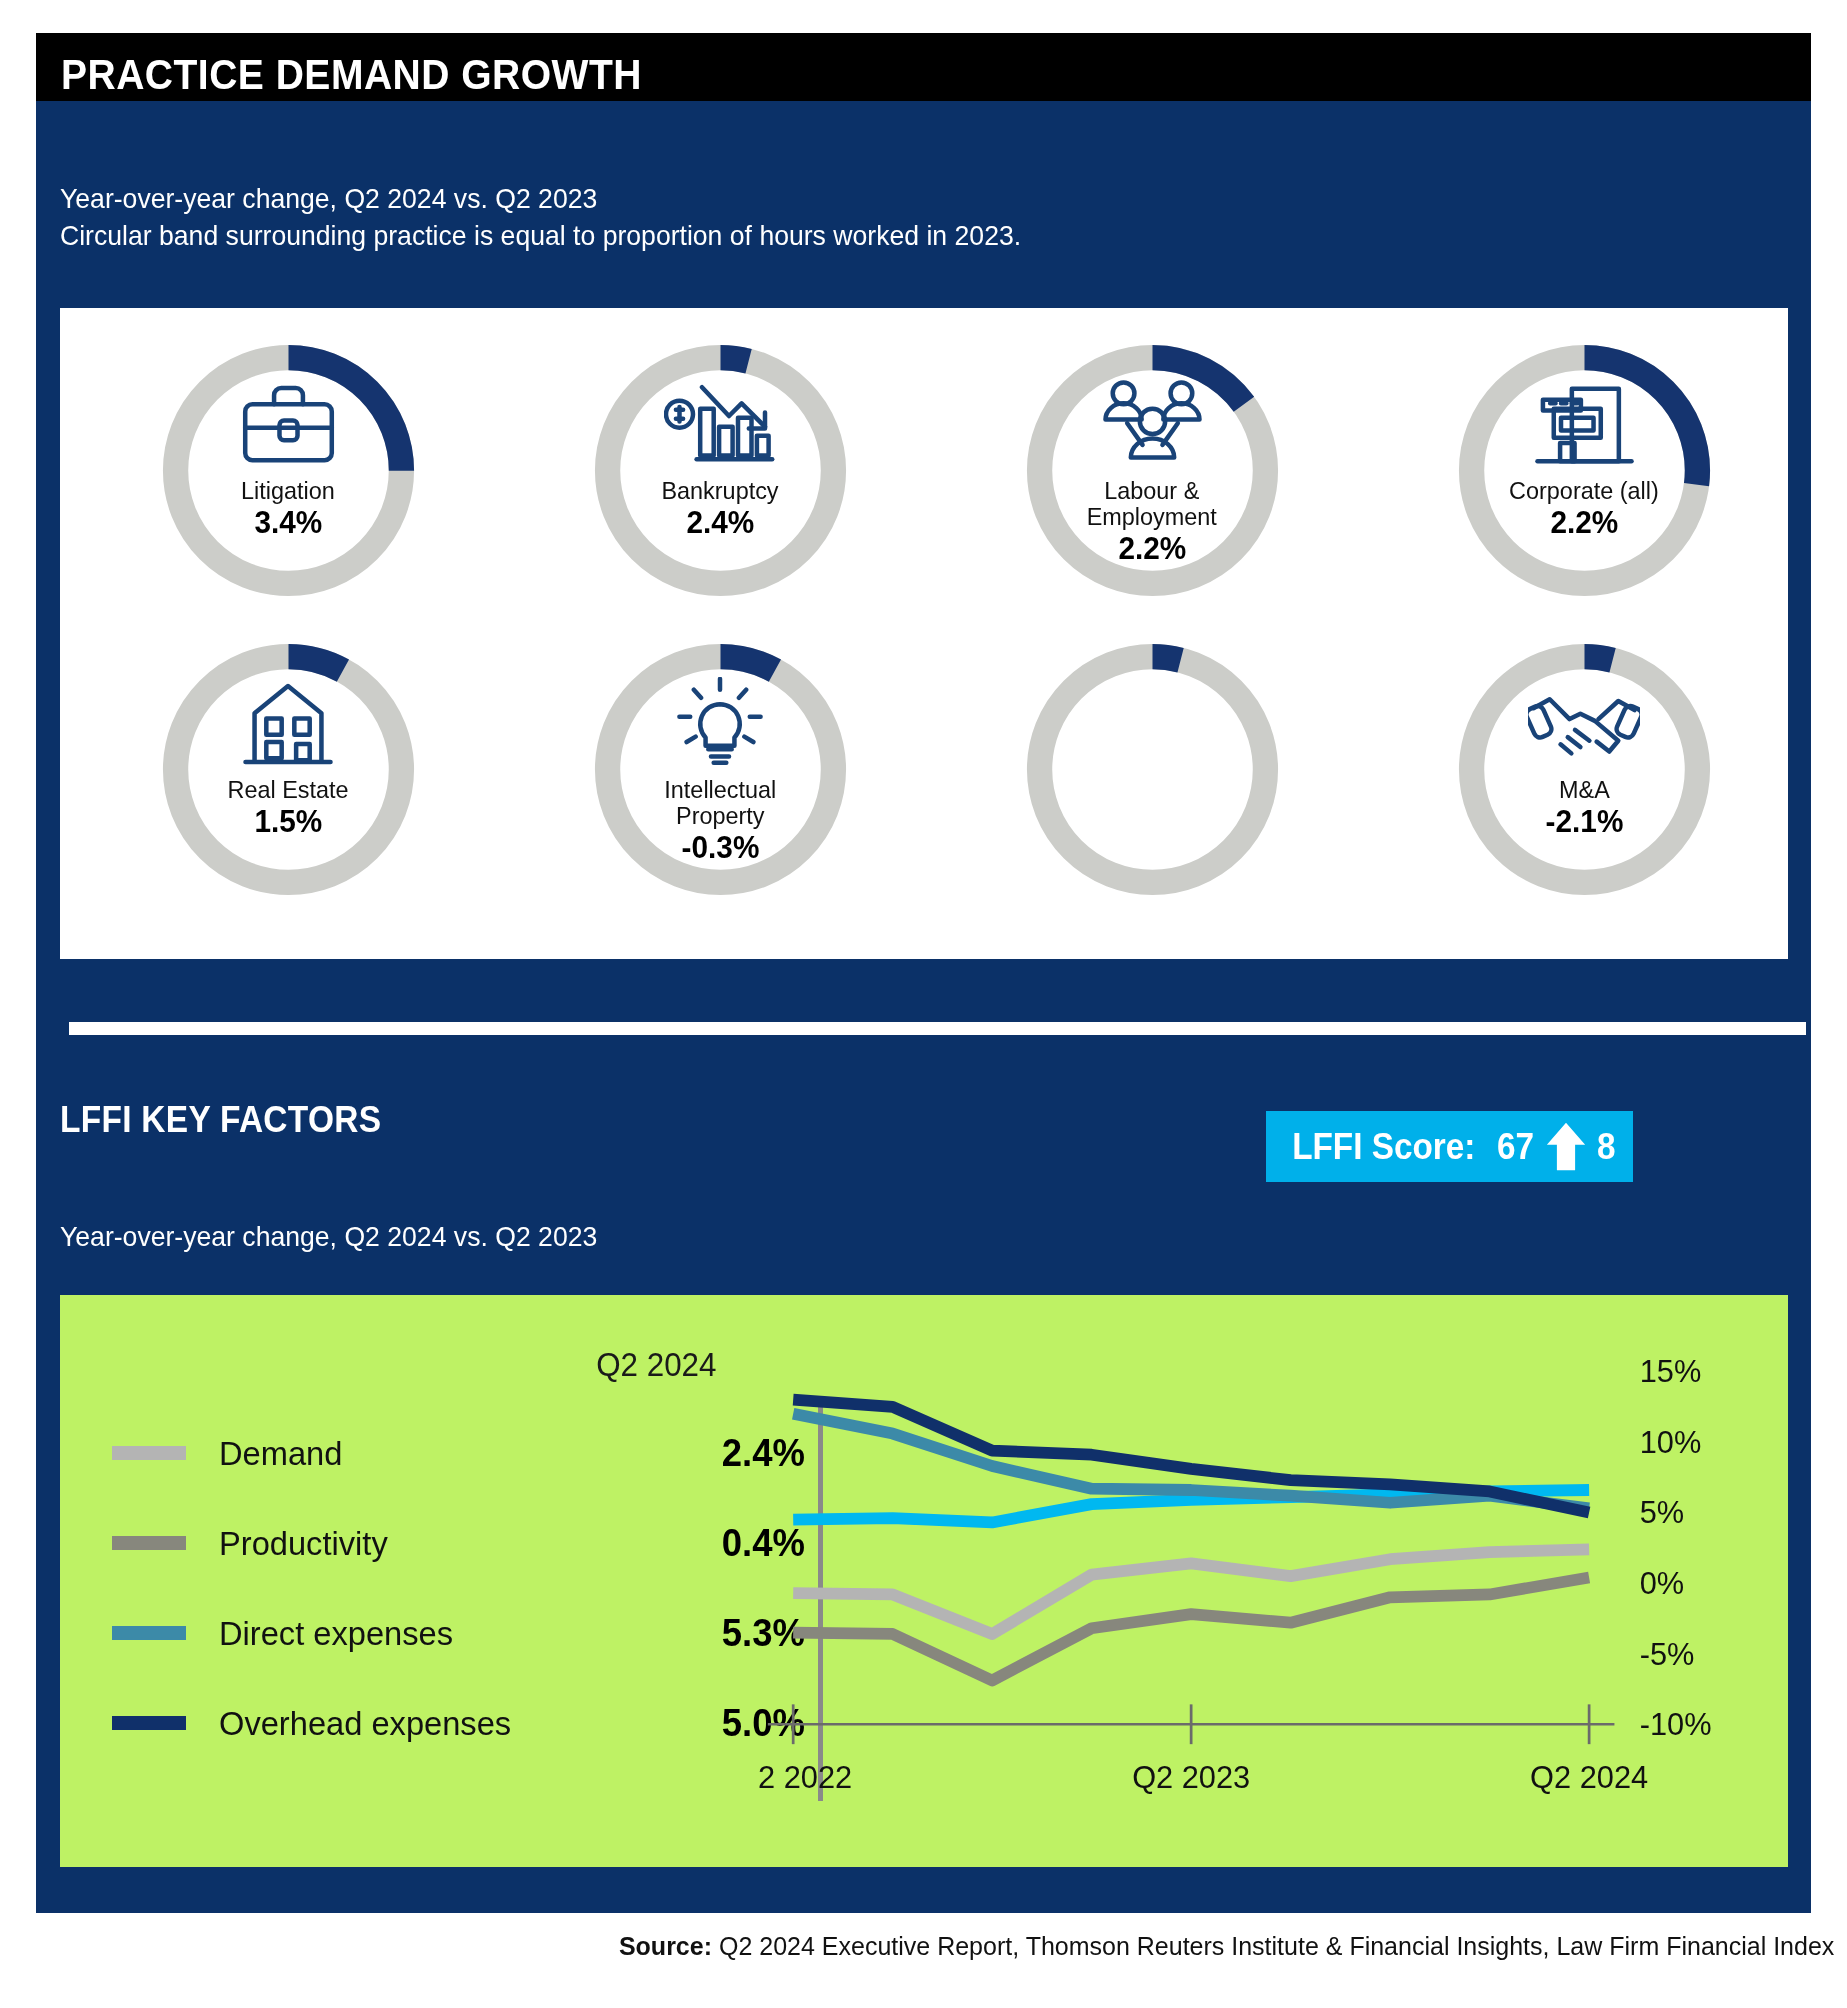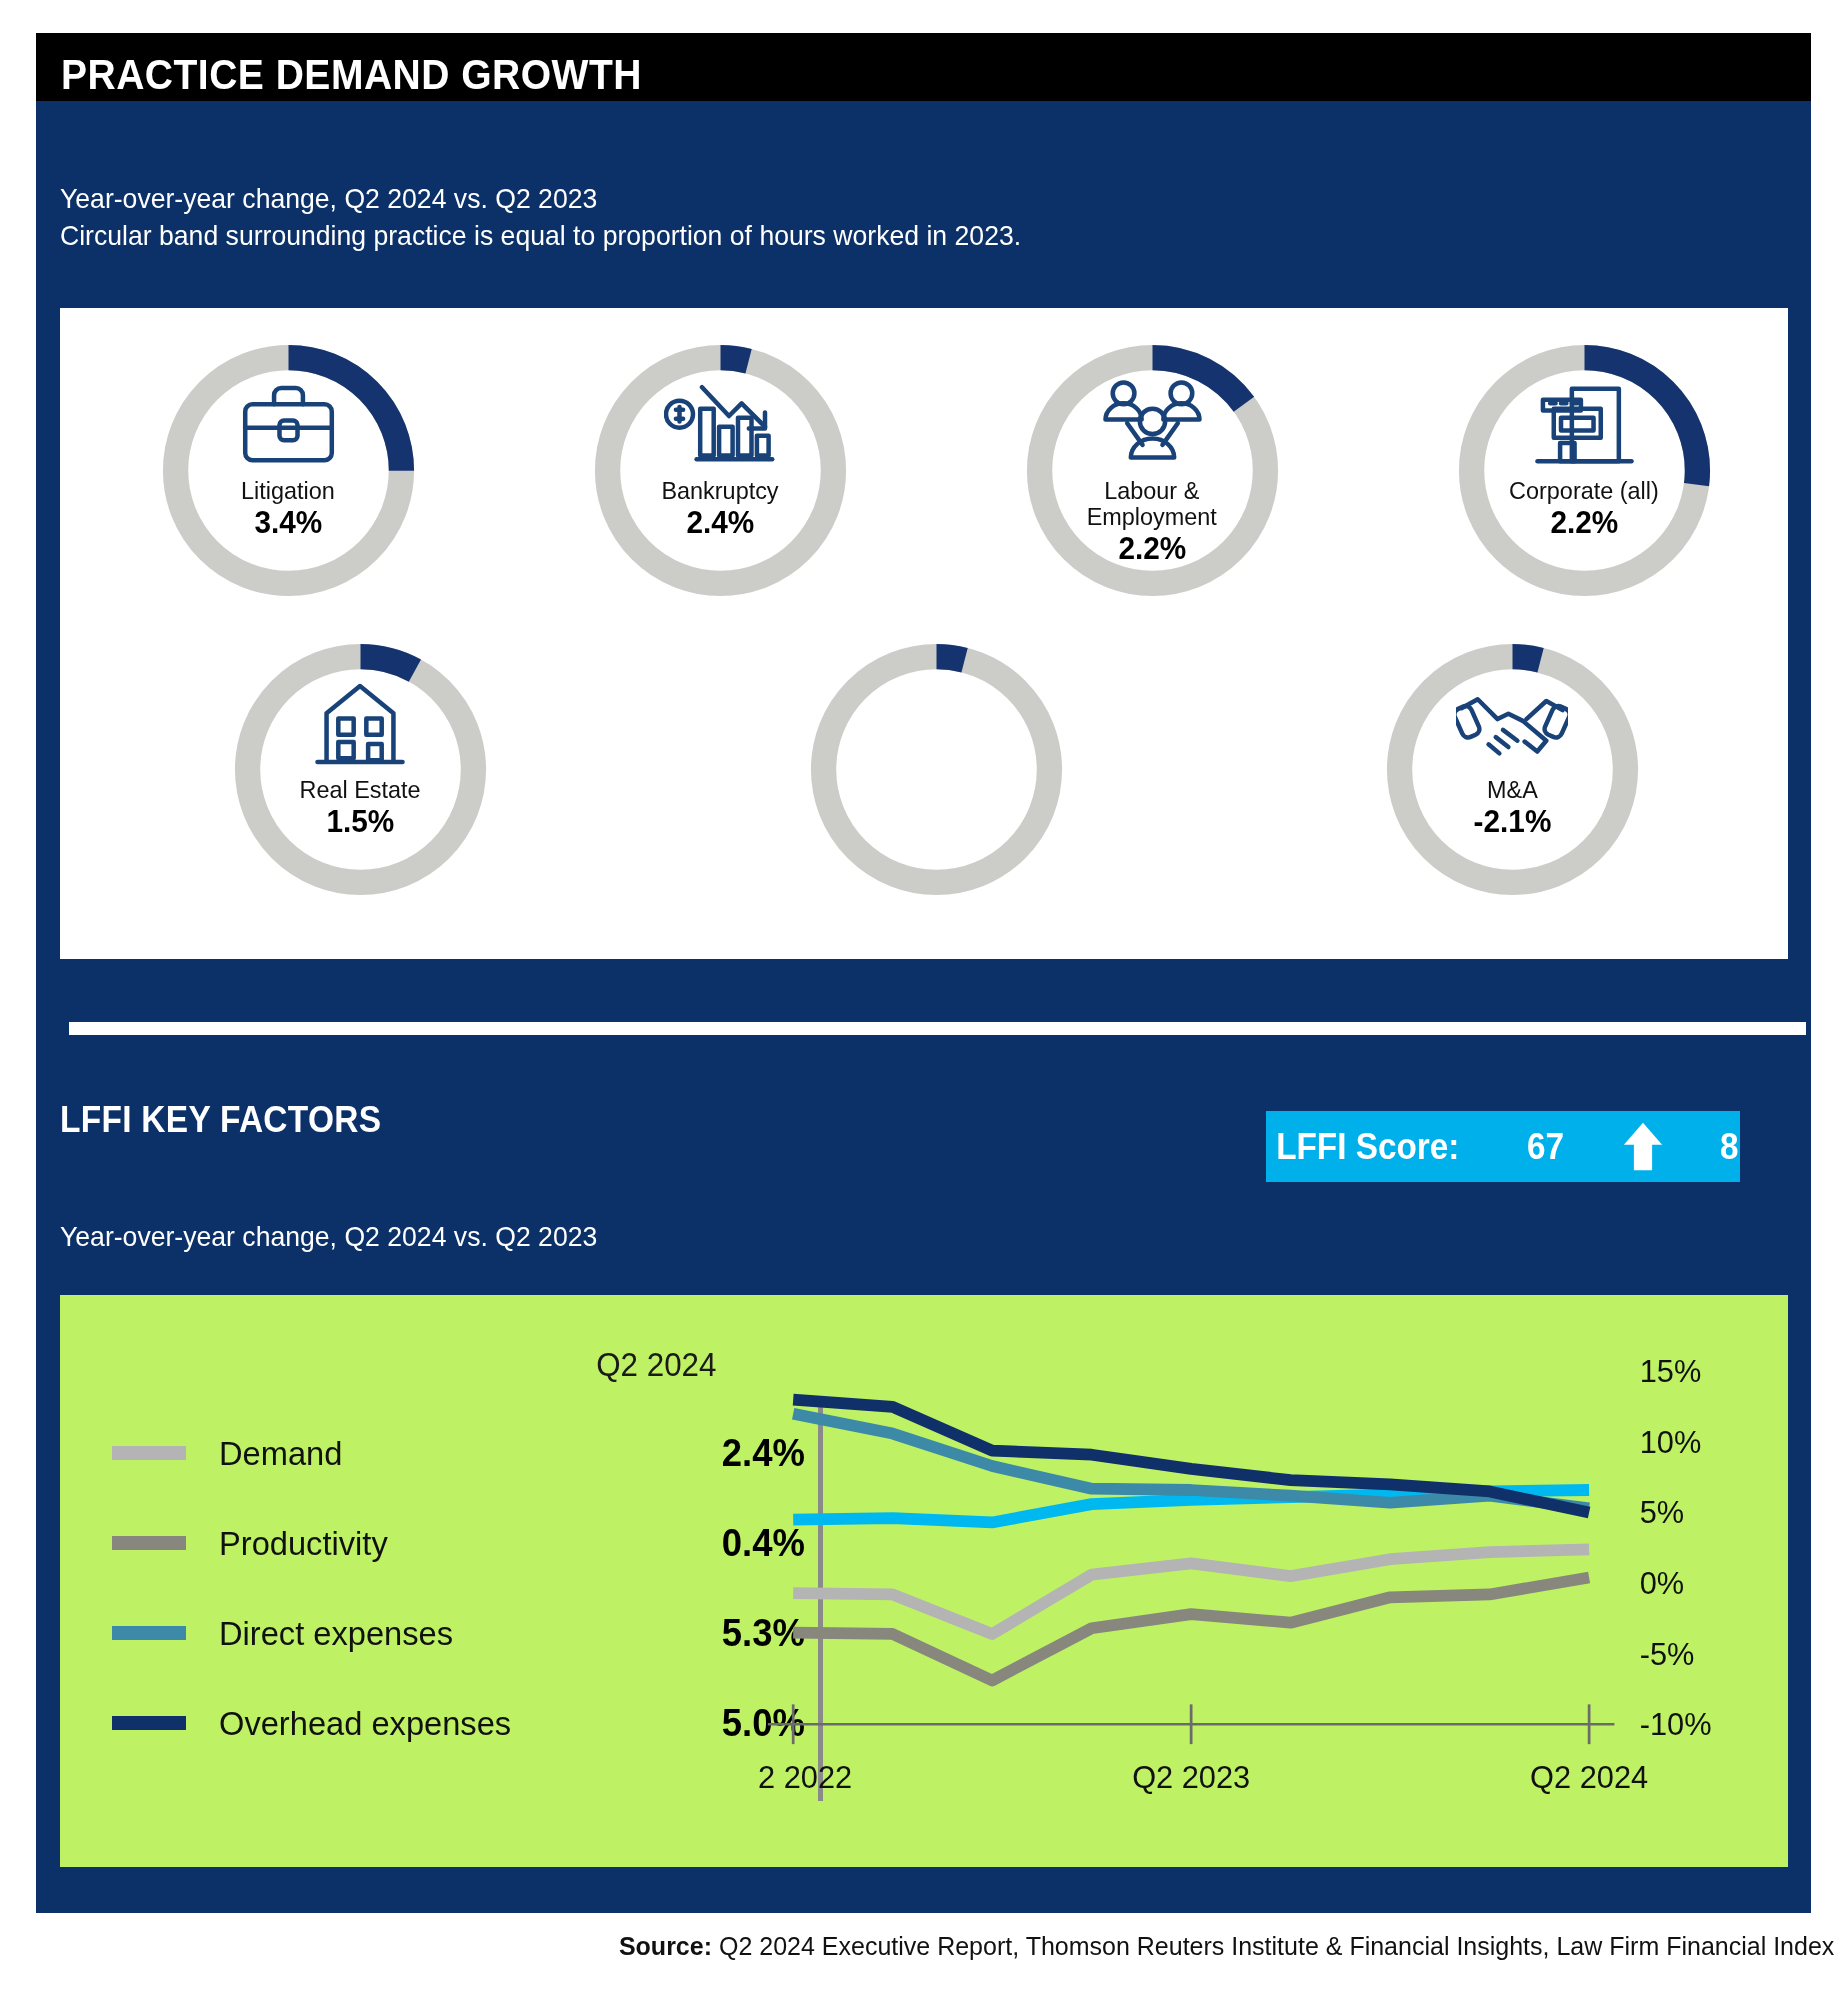--- a/index.html
+++ b/index.html
@@ -42,22 +42,22 @@
   
   .rule{position:absolute;left:69px;top:1022px;width:1737px;height:12.7px;background:#ffffff;}
 
   
   .lffi-title{position:absolute;left:60px;top:1099px;color:#ffffff;font-size:36px;font-weight:700;
      letter-spacing:0.3px;font-family:"Liberation Sans Narrow","Liberation Sans",sans-serif;
      transform:scaleX(.93);transform-origin:left center;}
   .lffi-sub{position:absolute;left:60px;top:1221px;color:#ffffff;font-size:28px;
      font-family:"Liberation Sans Narrow","Liberation Sans",sans-serif;transform:scaleX(.95);transform-origin:left center;}
 
-  .score-badge{position:absolute;left:1266px;top:1111px;width:474px;height:71px;background:#00b0ea;
-     display:flex;align-items:center;justify-content:space-between;gap:9px;}
+  .score-badge{position:absolute;left:1266px;top:1111px;width:367px;height:71px;background:#00b0ea;
+     display:flex;align-items:center;justify-content:center;gap:9px;}
   .score-badge .lbl{color:#ffffff;font-size:37px;font-weight:700;
      font-family:"Liberation Sans Narrow","Liberation Sans",sans-serif;transform:scaleX(.9);}
   .score-badge .num{color:#ffffff;font-size:37px;font-weight:700;
      font-family:"Liberation Sans Narrow","Liberation Sans",sans-serif;transform:scaleX(.9);}
   .score-badge .arrow{width:42px;height:51px;display:block;}
 
   
   .chart-panel{position:absolute;left:60px;top:1295px;width:1728px;height:572px;background:#bef264;}
 
   .legend{position:absolute;left:52px;top:51px;width:715px;}
@@ -205,20 +205,39 @@
                   <path d="M6 94 h94" fill="none" stroke="#194378" stroke-width="5" stroke-linecap="round" stroke-linejoin="round"></path>
                   <path d="M16 92 V40 L53 10 L90 40 V92" fill="none" stroke="#194378" stroke-width="5" stroke-linecap="round" stroke-linejoin="round"></path>
                   <rect x="29" y="46" width="17" height="18" fill="none" stroke="#194378" stroke-width="5" stroke-linecap="round" stroke-linejoin="round"></rect>
                   <rect x="60" y="46" width="17" height="18" fill="none" stroke="#194378" stroke-width="5" stroke-linecap="round" stroke-linejoin="round"></rect>
                   <rect x="29" y="72" width="17" height="18" fill="none" stroke="#194378" stroke-width="5" stroke-linecap="round" stroke-linejoin="round"></rect>
                   <rect x="62" y="74" width="15" height="18" fill="none" stroke="#194378" stroke-width="5" stroke-linecap="round" stroke-linejoin="round"></rect>
                 </svg>
               </div>
               <div class="plabel">Real Estate</div>
               <div class="pvalue">1.5%</div>
+            </div>
+          </div>
+        </div>
+        <div class="donut-cell">
+          <div class="donut">
+            <svg viewBox="0 0 300 300" width="271" height="271">
+              <circle cx="150" cy="150" r="125" fill="none" stroke="#cccdc9" stroke-width="28"></circle>
+              <circle cx="150" cy="150" r="125" fill="none" stroke="#15346f" stroke-width="28" stroke-dasharray="62.83 722.57" transform="rotate(-90 150 150)"></circle>
+            </svg>
+            <div class="inner">
+              <div class="icon">
+                <svg width="92" height="94" viewBox="0 0 102 104">
+                  <path d="M51 30 a22 22 0 0 1 16 37 v9 h-32 v-9 a22 22 0 0 1 16 -37 z" fill="none" stroke="#194378" stroke-width="5" stroke-linecap="round" stroke-linejoin="round"></path>
+                  <path d="M38 80 h26 M41 88 h20 M44 95 h14" fill="none" stroke="#194378" stroke-width="5" stroke-linecap="round" stroke-linejoin="round"></path>
+                  <path d="M51 2 v12 M22 14 l8 9 M80 14 l-8 9 M6 44 h12 M84 44 h12 M14 72 l10 -6 M88 72 l-10 -6" fill="none" stroke="#194378" stroke-width="5" stroke-linecap="round" stroke-linejoin="round"></path>
+                </svg>
+              </div>
+              <div class="plabel">Intellectual<br>Property</div>
+              <div class="pvalue">-0.3%</div>
             </div>
           </div>
         </div>
         <div class="donut-cell">
           <div class="donut">
             <svg viewBox="0 0 300 300" width="271" height="271">
               <circle cx="150" cy="150" r="125" fill="none" stroke="#cccdc9" stroke-width="28"></circle>
               <circle cx="150" cy="150" r="125" fill="none" stroke="#15346f" stroke-width="28" stroke-dasharray="31.42 753.98" transform="rotate(-90 150 150)"></circle>
             </svg>
           </div>

